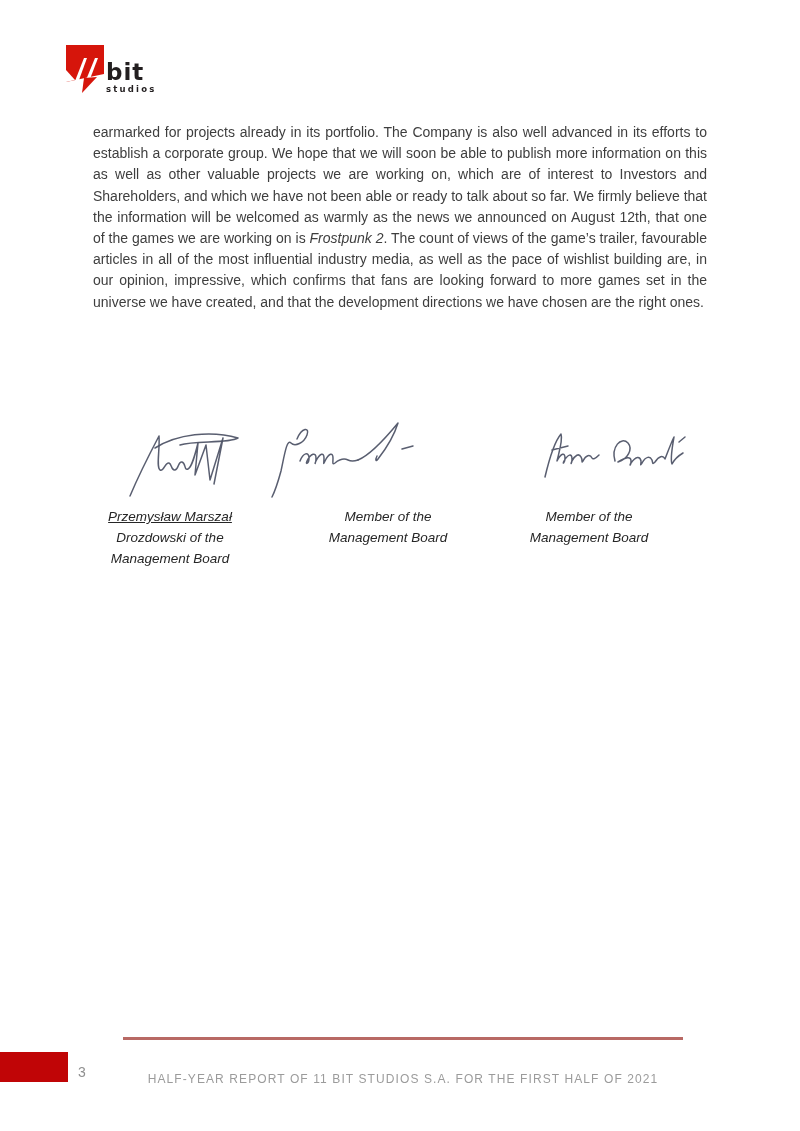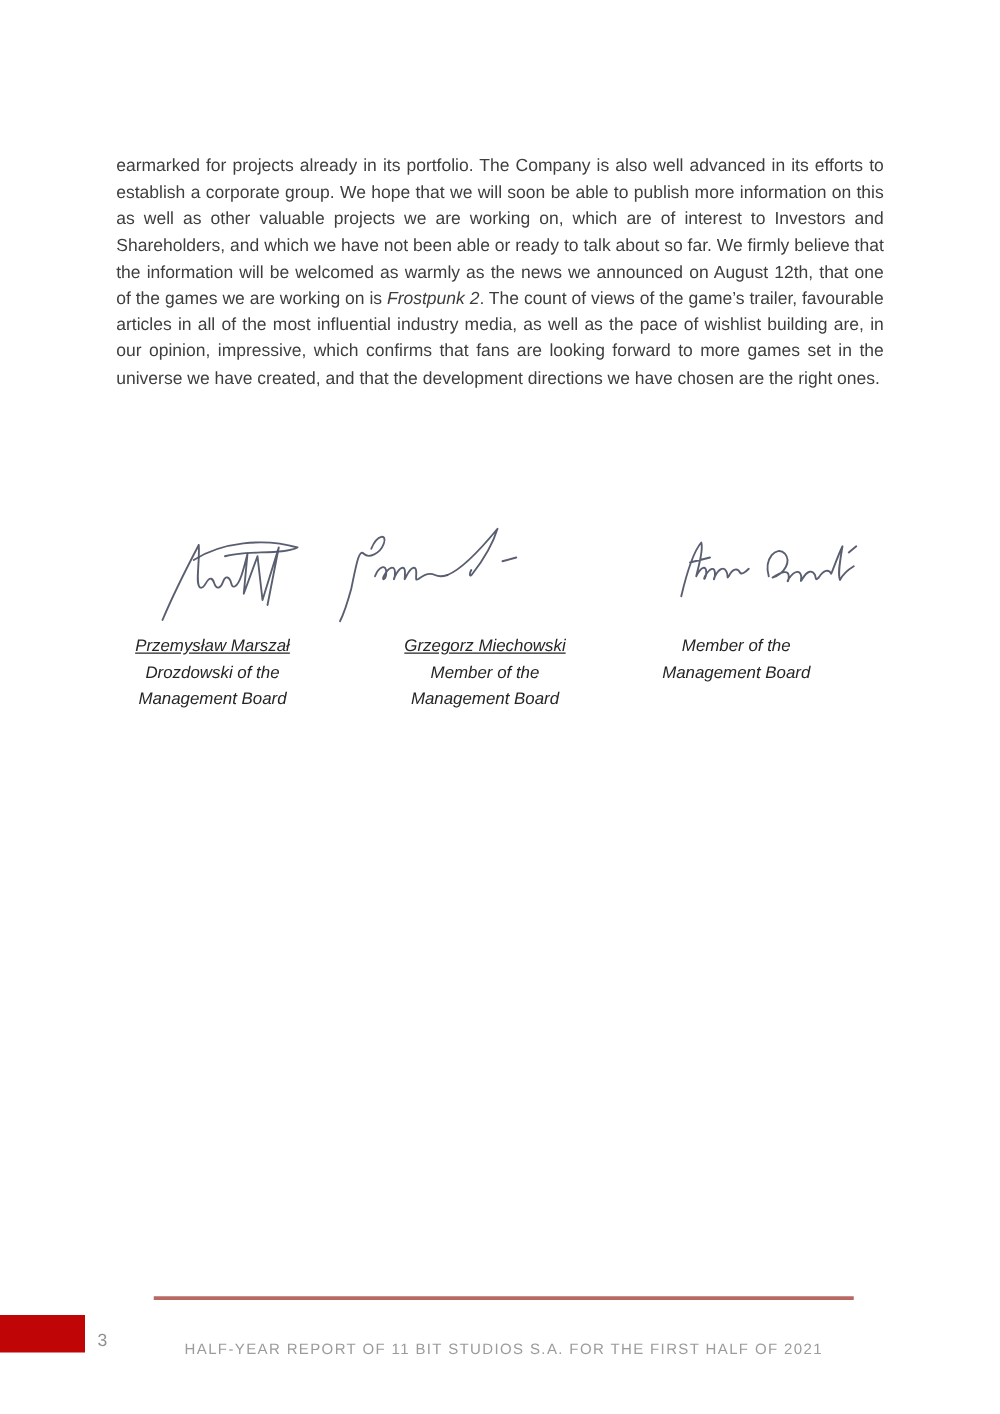--- a/index.html
+++ b/index.html
@@ -120,20 +120,33 @@
     letter-spacing: 1.1px;
     color: #9b9b9b;
     white-space: nowrap;
   }
 </style>
 </head>
 <body>
 
 <div class="page">
 
+  <div class="logo">
+    <svg class="logo-mark" width="38" height="50" viewBox="0 0 38 50">
+      <polygon points="0,0 38,0 38,29 0,37" fill="#d6150b"></polygon>
+      <polygon points="0,25 0,37 9,35" fill="#ffffff"></polygon>
+      <polygon points="9,36 18,13 21,13 13,35" fill="#ffffff"></polygon>
+      <polygon points="20,35 29,13 32,13 24,34" fill="#ffffff"></polygon>
+      <polygon points="18,33 31,32 16,48" fill="#d6150b"></polygon>
+    </svg>
+    <div class="logo-word">
+      <div class="bit">bit</div>
+      <div class="studios">studios</div>
+    </div>
+  </div>
 
   <div class="bodytext">
     <p><span>earmarked for projects already in its portfolio. The Company is also well advanced in its efforts to establish a corporate group. We hope that we will soon be able to publish more information on this as well as other valuable projects we are working on, which are of interest to Investors and Shareholders, and which we have not been able or ready to talk about so far. We firmly believe that the information will be welcomed as warmly as the news we announced on August 12th, that one of the games we are working on is </span><span class="italic">Frostpunk 2</span><span>. The count of views of the game’s trailer, favourable articles in all of the most influential industry media, as well as the pace of wishlist building are, in our opinion, impressive, which confirms that fans are looking forward to more games set in the universe we have created, and that the development directions we have chosen are the right ones.</span></p>
   </div>
 
   <div class="sig" style="left:125px; top:417px;">
     <svg width="120" height="82" viewBox="0 0 120 82">
       <path d="M5,79 C13,60 24,38 34,19 M34,19 C35,33 31,50 35,53 C39,55 40,45 44,46 C47,47 46,54 50,53 C54,52 53,44 57,45 C61,46 59,54 63,52 C67,50 70,38 73,26 L70,58 L81,28 L85,63 L98,21 L89,67"></path>
       <path d="M30,31 C52,17 86,13 113,21 C102,27 70,23 55,28"></path>
     </svg>
@@ -151,21 +164,20 @@
       <path d="M77,31 C73,17 83,6 90,13 C95,19 90,29 80,32 C88,27 93,26 93,31 C93,36 91,36 93,33 C98,26 102,26 103,31 C103,35 102,36 104,33 C108,26 112,26 114,30 C115,33 114,35 117,32 C121,26 125,25 127,29 C129,24 133,13 136,7 C134,19 132,29 134,34 C136,30 140,26 145,23 M141,12 L147,7"></path>
     </svg>
   </div>
 
   <div class="signatory sig-col1">
     <div class="name">Przemysław Marszał</div>
     <div>Drozdowski of the</div>
     <div>Management Board</div>
   </div>
   <div class="signatory sig-col2">
-    <div class="name">Grzegorz Miechowski</div>
     <div>Member of the</div>
     <div>Management Board</div>
   </div>
   <div class="signatory sig-col3">
     <div>Member of the</div>
     <div>Management Board</div>
   </div>
 
   <div class="footer-divider"></div>
   <div class="accent-bar"></div>

